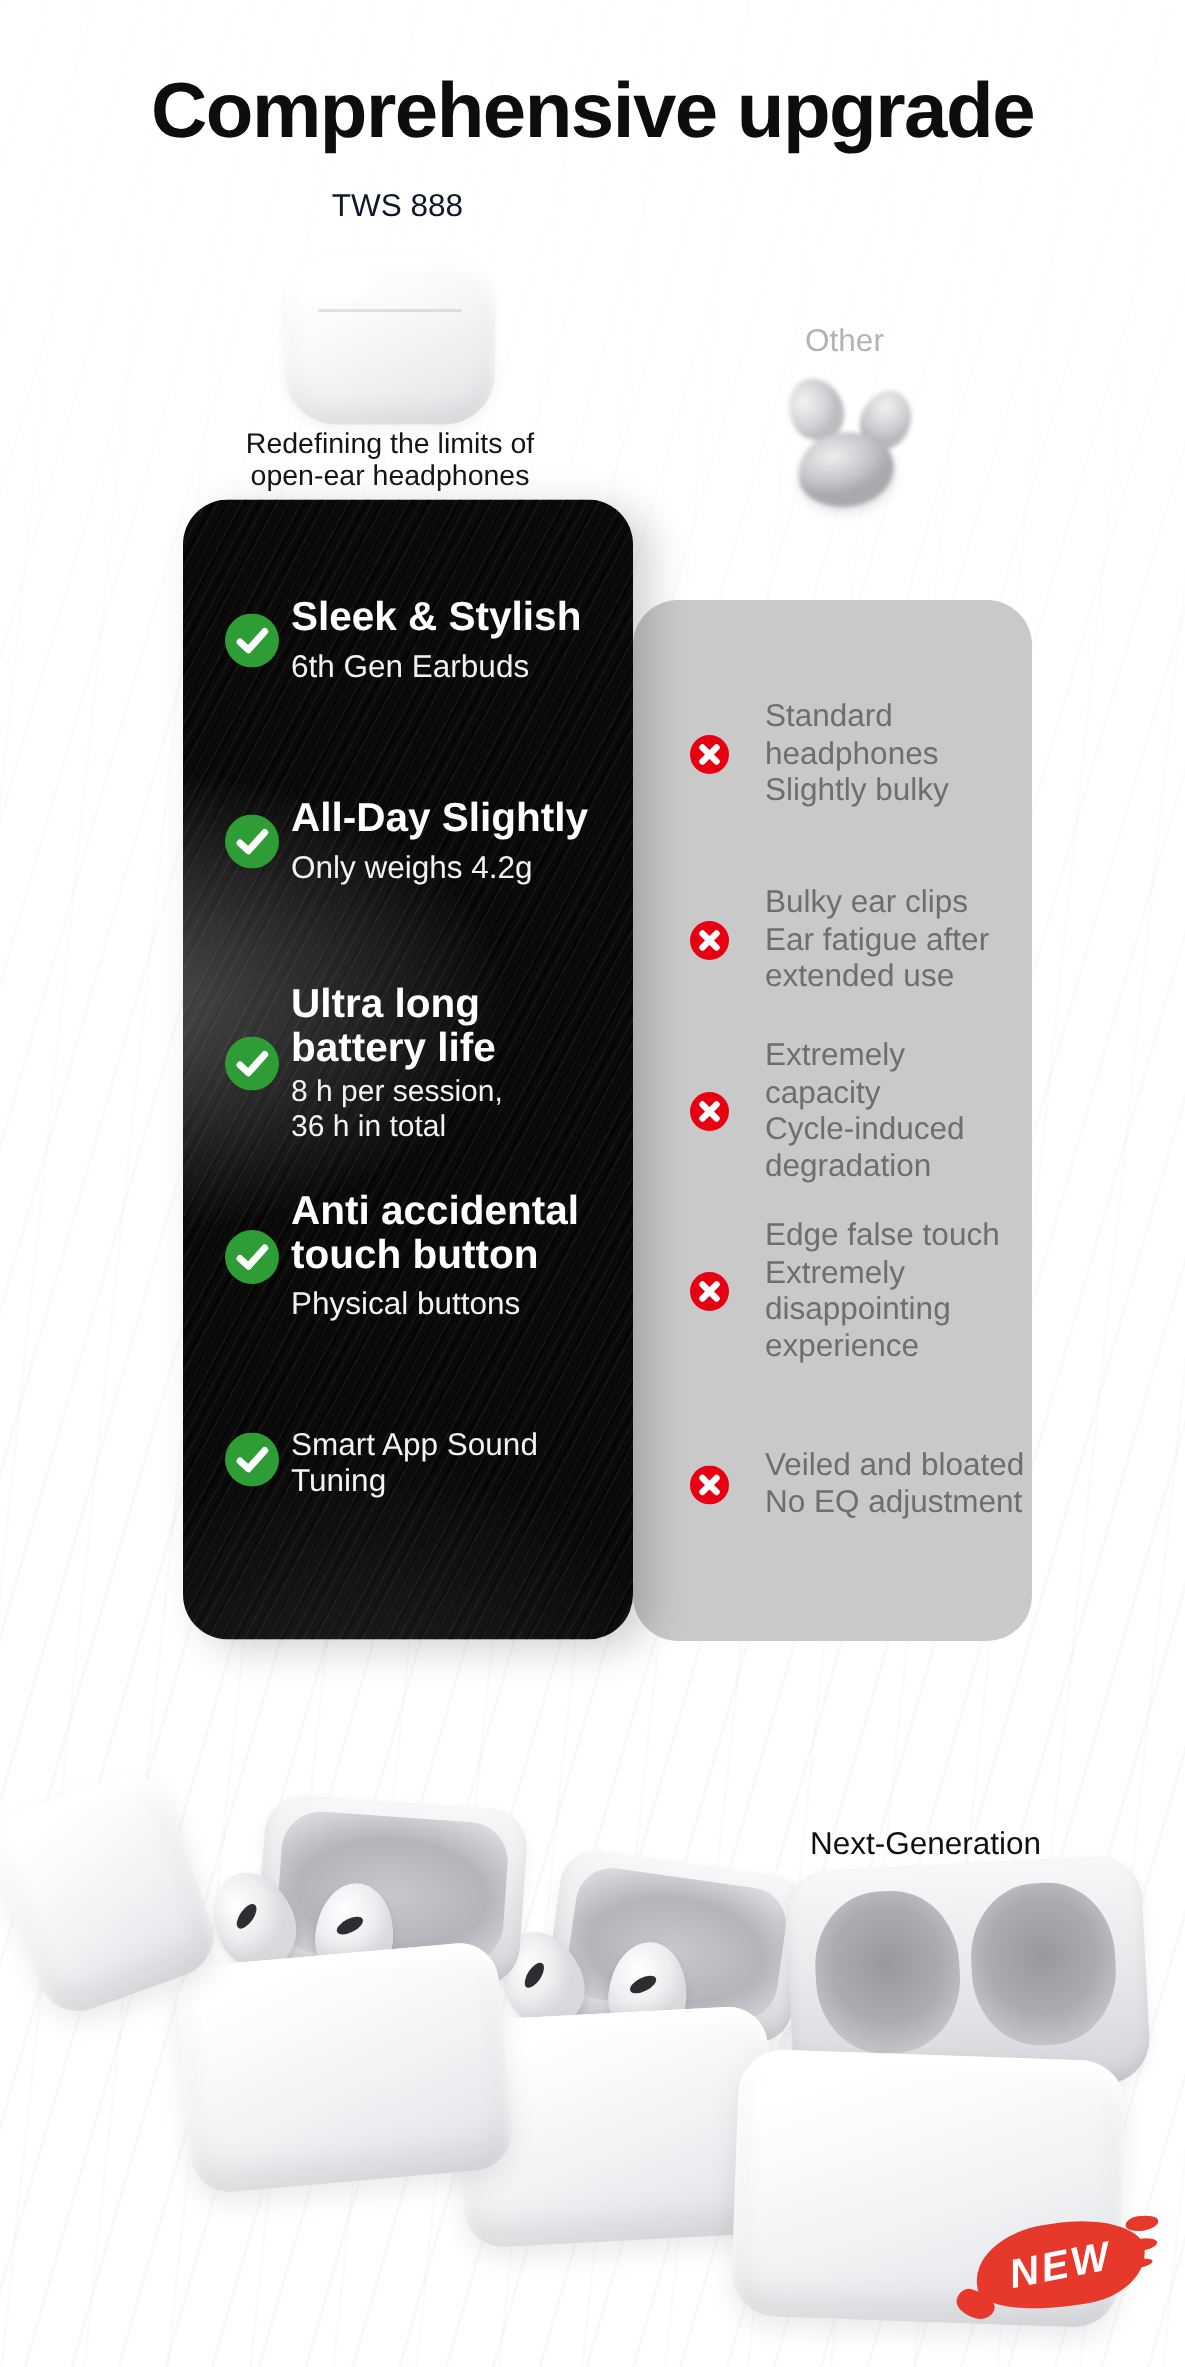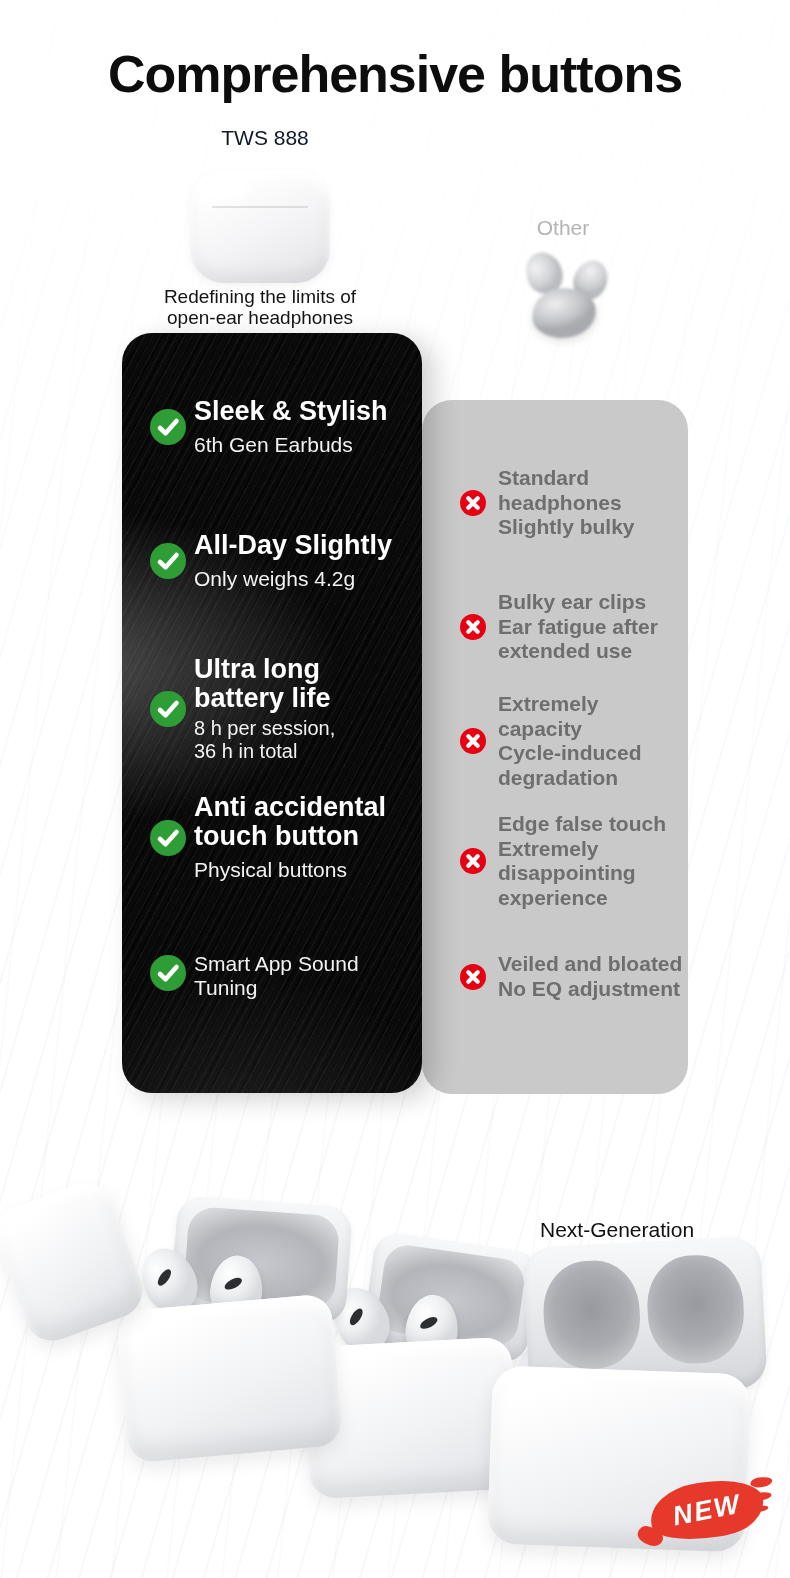--- a/index.html
+++ b/index.html
@@ -70,21 +70,21 @@
     box-shadow: 12px 6px 26px rgba(0,0,0,0.18);
     padding-left: 18px;
   }
 
   .pro-row { position:absolute; left:28px; display:flex; align-items:center; gap:8px; }
   .pro-row .icon { flex:0 0 auto; width:36px; height:36px; }
   .pro-title { color:#fff; font-size:27px; line-height:29px; font-weight:700; letter-spacing:0; }
   .pro-sub { color:#f2f2f2; font-size:21px; line-height:24px; font-weight:400; margin-top:7px; }
   .ln { display:block; }
 
-  .con-row { position:absolute; left:38px; display:flex; align-items:center; gap:12px;font-weight:bold; }
+  .con-row { position:absolute; left:38px; display:flex; align-items:center; gap:24px; }
   .con-row .icon { flex:0 0 auto; width:26px; height:26px; }
   .con-text { color:#6e6e6e; font-size:21px; line-height:24.5px; }
 
   
   .showcase { position:absolute; inset:0; z-index:2; }
   .nextgen-label { position:absolute; left:540px; top:1218px; font-size:21px; color:#101010; z-index:6; }
 
   .case-body {
     background:linear-gradient(160deg, #ffffff 15%, #f2f3f5 55%, #dfe1e5 100%);
     box-shadow: inset 0 10px 12px rgba(255,255,255,0.9), inset 0 -14px 20px rgba(0,0,0,0.07), 0 8px 18px rgba(0,0,0,0.08);
@@ -142,21 +142,21 @@
     box-shadow:-2px 14px 0 -1px #e6392b, -6px 26px 0 -2px #e6392b; }
   .new-badge .txt { position:absolute; inset:0; display:flex; align-items:center; justify-content:center;
     color:#fff; font-size:27px; font-weight:800; font-style:italic; letter-spacing:2px; transform:rotate(-2deg); }
 </style>
 </head>
 <body>
 
 <div class="bg-texture"></div>
 <div class="bg-fade"></div>
 
-<h1 class="page-title">Comprehensive buttons</h1>
+<h1 class="page-title">Comprehensive upgrade</h1>
 
 <div class="tws-label">TWS 888</div>
 
 <div class="tws-case">
   <div class="shine"></div>
   <div class="seam"></div>
 </div>
 
 <div class="caption">
   <span class="ln">Redefining the limits of</span>
@@ -219,21 +219,21 @@
           <path d="M8.3 8.3L17.7 17.7M17.7 8.3L8.3 17.7" stroke="#fff" stroke-width="4.2" stroke-linecap="round"></path>
         </svg>
     </span>
     <div class="con-text">
       <span class="ln">Edge false touch</span>
       <span class="ln">Extremely</span>
       <span class="ln">disappointing</span>
       <span class="ln">experience</span>
     </div>
   </div>
-  <div class="con-row" style="top:552px;align-items:center;">
+  <div class="con-row" style="top:565px;align-items:center;">
     <span class="icon">
       <svg viewBox="0 0 26 26" width="26" height="26">
           <circle cx="13" cy="13" r="13" fill="#e60012"></circle>
           <path d="M8.3 8.3L17.7 17.7M17.7 8.3L8.3 17.7" stroke="#fff" stroke-width="4.2" stroke-linecap="round"></path>
         </svg>
     </span>
     <div class="con-text">
       <span class="ln">Veiled and bloated</span>
       <span class="ln">No EQ adjustment</span>
     </div>

